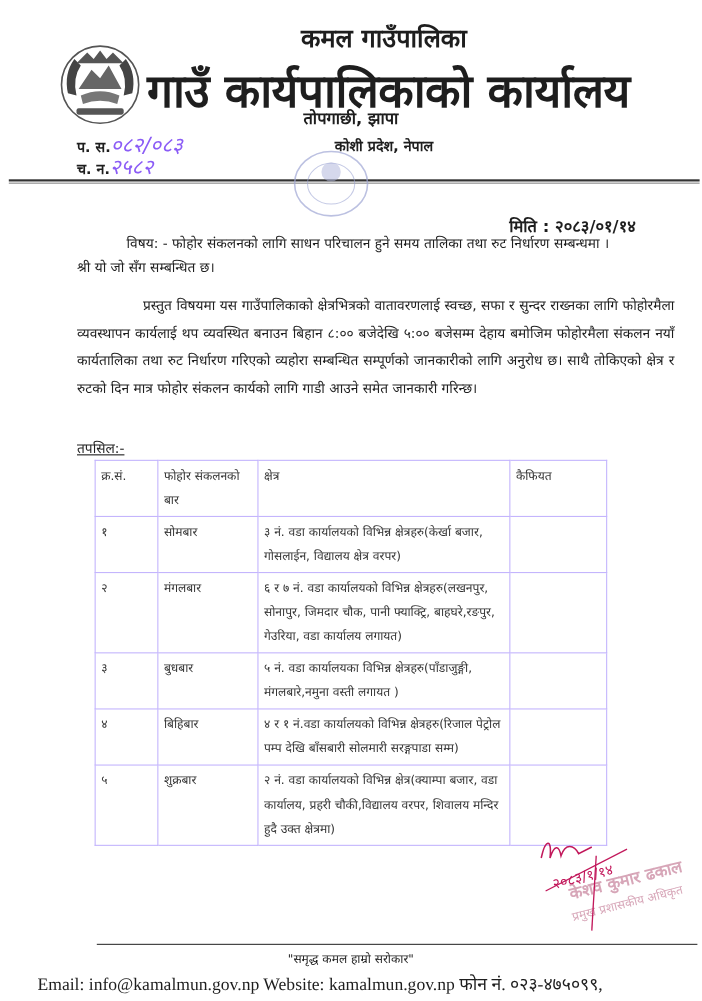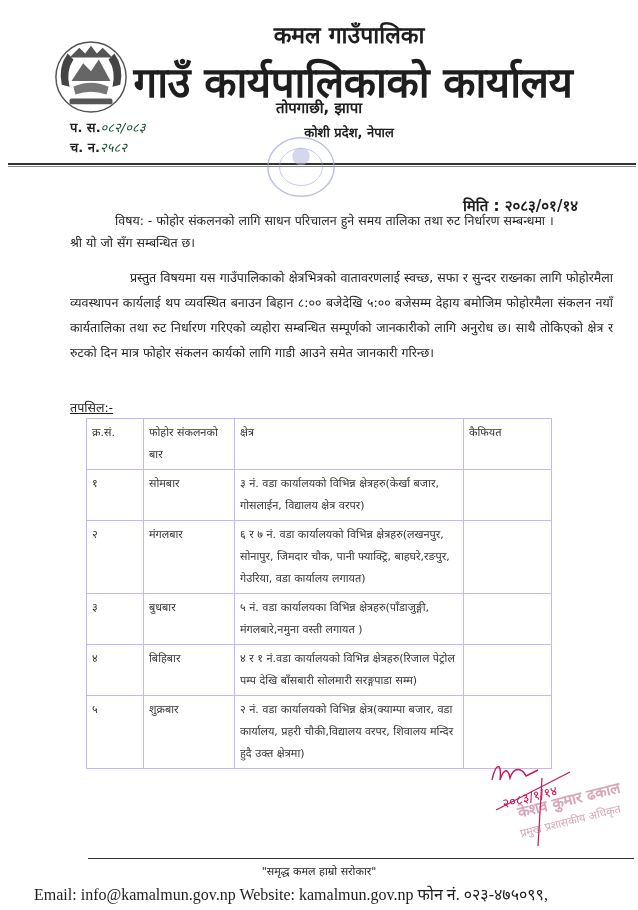--- a/index.html
+++ b/index.html
@@ -7,21 +7,21 @@
       width: 638px; height: 910px; background: #ffffff; position: relative; overflow: hidden;
       font-family: "DejaVu Serif", serif; color: #1e1e1e;
     }
     .abs { position: absolute; }
     .logo { left: 52px; top: 38px; width: 78px; height: 78px; }
     .title1 { left: 0; width: 638px; top: 18px; text-align: center; font-family: "DejaVu Sans", sans-serif; font-size: 23px; font-weight: bold; padding-left: 60px; box-sizing: border-box; }
     .title2 { left: 0; width: 638px; top: 52px; text-align: center; font-family: "DejaVu Sans", sans-serif; font-size: 42px; font-weight: bold; padding-left: 68px; box-sizing: border-box; letter-spacing: -0.5px; }
     .addr1 { left: 0; width: 638px; top: 97px; text-align: center; font-family: "DejaVu Sans", sans-serif; font-size: 15px; font-weight: bold; box-sizing: border-box; }
     .addr2 { left: 0; width: 638px; top: 123px; text-align: center; font-family: "DejaVu Sans", sans-serif; font-size: 13px; font-weight: bold; padding-left: 60px; box-sizing: border-box; }
     .refno { left: 70px; font-family: "DejaVu Sans", sans-serif; font-size: 13px; font-weight: bold; }
-    .refno .hand { font-family: "DejaVu Sans", sans-serif; font-style: italic; font-weight: normal; color: #14532d; font-size: 13px; }
+    .refno .hand { font-family: "DejaVu Sans", sans-serif; font-style: italic; font-weight: normal; color: #8b5cf6; font-size: 19px; }
     .rule-top { left: 8px; width: 628px; top: 163px; height: 0; border-top: 2px solid #333; border-bottom: 1px solid #888; padding-top: 1px; }
     .stamp { left: 262px; top: 132px; width: 78px; height: 70px; }
     .date { right: 60px; top: 195px; font-family: "DejaVu Sans", sans-serif; font-size: 15px; font-weight: bold; }
     .para { font-family: "DejaVu Sans", sans-serif; font-size: 12.5px; line-height: 22px; }
     .subject { left: 70px; width: 548px; top: 210px; text-indent: 45px; }
     .greet { left: 70px; top: 232px; }
     .body1 { left: 70px; width: 543px; top: 265px; text-align: justify; text-indent: 60px; line-height: 25px; }
     .tapasil { left: 70px; top: 397px; text-decoration: underline; }
     table.sched {
       position: absolute; left: 86px; top: 418px; width: 466px; border-collapse: collapse;

